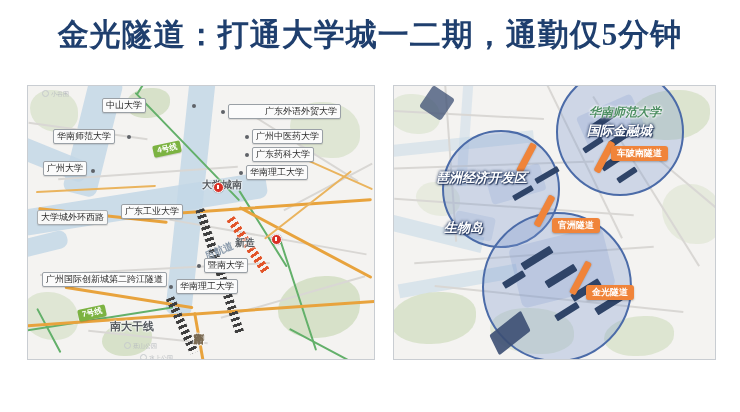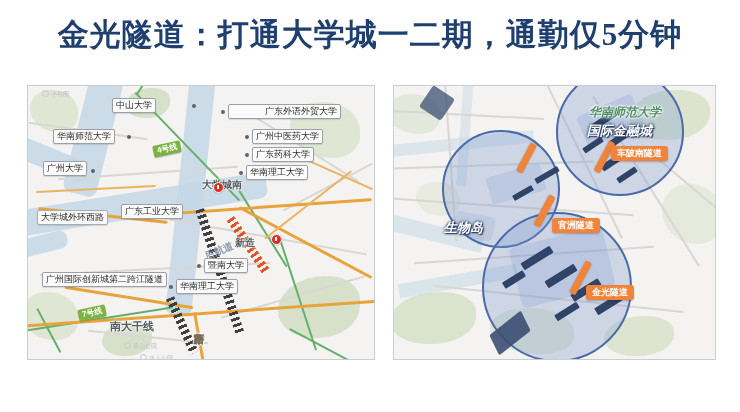--- a/index.html
+++ b/index.html
@@ -216,21 +216,21 @@
 
   <div class="roadname" style="left:207px;top:150px;">新造</div>
   <div class="station" style="left:243px;top:148px;"></div>
 
   <div class="waterlabel" style="left:176px;top:158px;">后航道</div>
 
   <div class="roadname" style="left:82px;top:233px;font-size:11px;">南大干线</div>
   <div class="roadname vert" style="left:163px;top:238px;font-size:11px;color:#7a6a52;">市新路</div>
 
   <div class="dot" style="left:164px;top:18px;"></div>
-  <div class="chip" style="left:84px;top:12px;">中山大学</div>
+  <div class="chip" style="left:74px;top:12px;">中山大学</div>
 
   <div class="dot" style="left:193px;top:24px;"></div>
   <div class="chip" style="left:200px;top:18px;padding-left:36px;">广东外语外贸大学</div>
 
   <div class="dot" style="left:217px;top:49px;"></div>
   <div class="chip" style="left:224px;top:43px;">广州中医药大学</div>
 
   <div class="dot" style="left:217px;top:67px;"></div>
   <div class="chip" style="left:224px;top:61px;">广东药科大学</div>
 
@@ -311,20 +311,21 @@
   <div class="navybar" style="left:160px;top:222px;width:26px;height:7px;transform:rotate(-32deg);"></div>
   <div class="navyblob" style="left:96px;top:236px;width:40px;height:22px;transform:rotate(-38deg) skewX(-12deg);border-radius:2px;"></div>
   <div class="navyblob" style="left:30px;top:4px;width:26px;height:26px;transform:rotate(34deg);border-radius:3px;opacity:.75;"></div>
 
   <div class="tunnelbar" style="left:207px;top:54px;width:7px;height:34px;transform:rotate(28deg);"></div>
   <div class="tunnelbar" style="left:129px;top:56px;width:7px;height:32px;transform:rotate(28deg);"></div>
   <div class="tunnelbar" style="left:147px;top:108px;width:7px;height:34px;transform:rotate(28deg);"></div>
   <div class="tunnelbar" style="left:183px;top:174px;width:7px;height:36px;transform:rotate(28deg);"></div>
 
   <div class="rlabel" style="left:193px;top:36px;font-size:13px;">国际金融城</div>
+  <div class="rlabel" style="left:42px;top:83px;font-size:13px;">琶洲经济开发区</div>
   <div class="rlabel" style="left:50px;top:133px;font-size:13px;">生物岛</div>
 
   <div class="axislabel" style="left:195px;top:18px;">华南师范大学</div>
 
   <div class="pillbadge" style="left:217px;top:60px;">车陂南隧道</div>
   <div class="pillbadge" style="left:158px;top:132px;">官洲隧道</div>
   <div class="pillbadge" style="left:192px;top:199px;">金光隧道</div>
 </div>
 
 </body></html>

